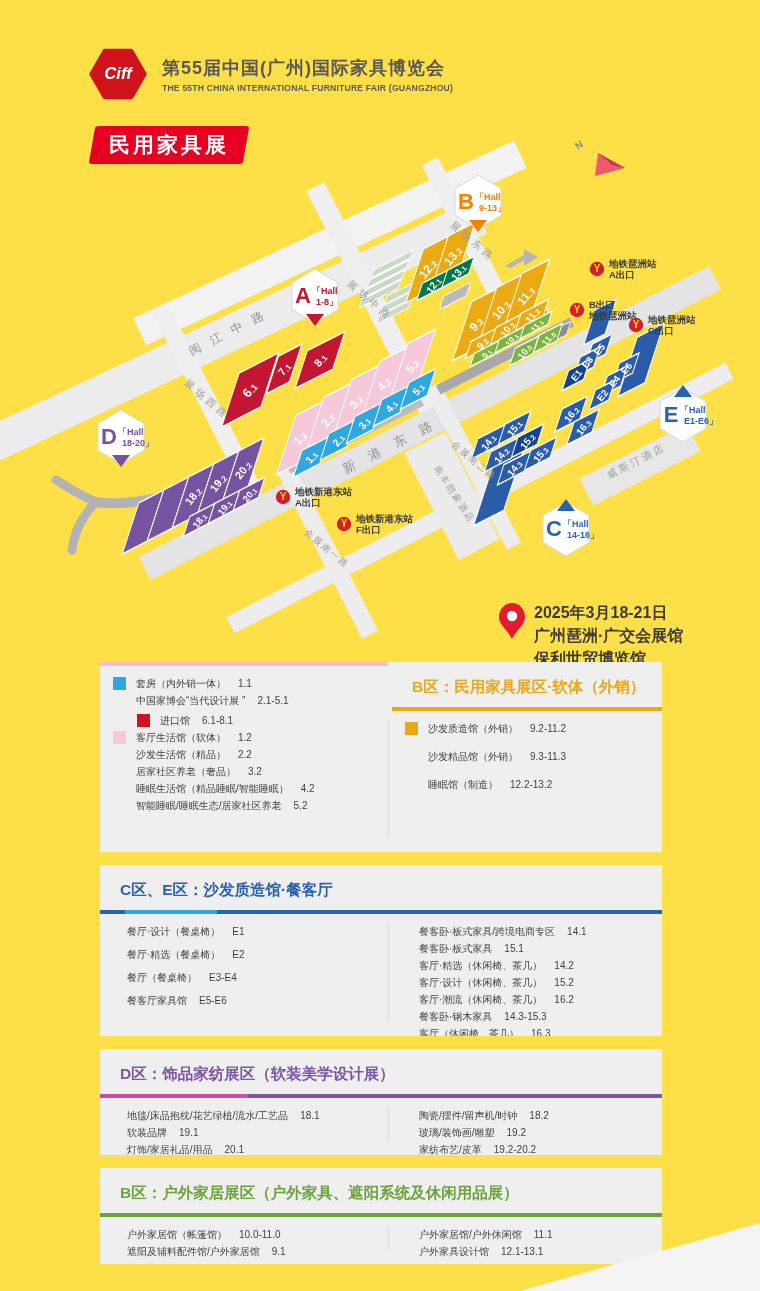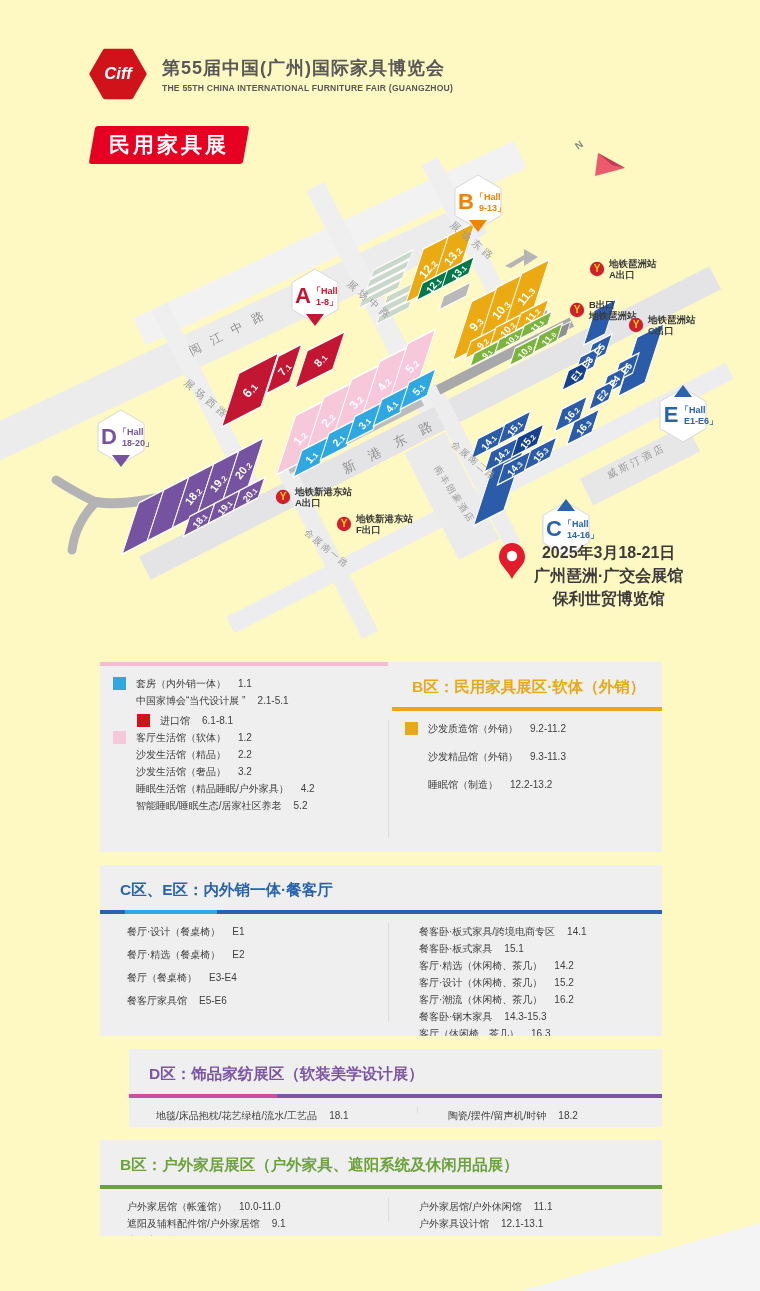--- a/index.html
+++ b/index.html
@@ -1,31 +1,31 @@
 <!DOCTYPE html>
 <html><head>
 <meta charset="utf-8">
 <style>
   html,body{margin:0;padding:0;background:#fff;}
-  .page{position:relative;width:760px;height:1291px;background:#fef9c3;overflow:hidden;
+  .page{position:relative;width:760px;height:1291px;background:#fde047;overflow:hidden;
         font-family:"Liberation Sans","DejaVu Sans",sans-serif;color:#3f3f3f;}
   
   .hdr{position:absolute;left:88px;top:42px;display:flex;align-items:center;}
   .hdr .logo{width:60px;height:64px;flex:none;}
   .hdr .ttl{margin-left:14px;}
   .hdr .t1{font-size:18px;font-weight:bold;color:#595757;letter-spacing:1px;}
   .hdr .t2{font-size:8.6px;font-weight:bold;color:#595757;margin-top:3px;letter-spacing:.2px;}
   .tagbadge{position:absolute;left:92px;top:126px;background:#e60022;transform:skewX(-10deg);
             border-radius:3px;padding:5px 17px;}
   .tagbadge span{display:inline-block;transform:skewX(10deg);color:#fff;font-size:21px;
                  font-weight:bold;letter-spacing:3px;}
   
   .map{position:absolute;left:0;top:138px;}
   
-  .dateblk{position:absolute;left:497px;top:541px;display:flex;text-align:center;}
+  .dateblk{position:absolute;left:497px;top:601px;display:flex;}
   .dateblk .pin{width:30px;height:40px;flex:none;margin-right:7px;}
   .dateblk .dl{font-size:16px;font-weight:bold;color:#3e3a39;line-height:23px;}
   
   .panels{position:absolute;left:100px;top:662px;width:562px;}
   .panel{position:relative;background:#efefef;margin-bottom:13px;overflow:hidden;}
   .phead{font-size:15.5px;font-weight:bold;padding:15px 0 9px 20px;white-space:nowrap;}
   .underline{display:flex;height:4px;}
   .useg{height:4px;}
   .cols{display:flex;}
   .col-l{width:288px;flex:none;}
@@ -443,26 +443,26 @@
                 <span>客厅生活馆（软体）</span>
                 <span class="num">1.2</span>
               </li>
               <li>
                 <span class="sw" style="visibility: hidden;"></span>
                 <span>沙发生活馆（精品）</span>
                 <span class="num">2.2</span>
               </li>
               <li>
                 <span class="sw" style="visibility: hidden;"></span>
-                <span>沙发生活馆（奢品）</span>
+                <span>居家社区养老（奢品）</span>
                 <span class="num">3.2</span>
               </li>
               <li>
                 <span class="sw" style="visibility: hidden;"></span>
-                <span>睡眠生活馆（精品睡眠/户外家具）</span>
+                <span>睡眠生活馆（精品睡眠/智能睡眠）</span>
                 <span class="num">4.2</span>
               </li>
               <li>
                 <span class="sw" style="visibility: hidden;"></span>
                 <span>智能睡眠/睡眠生态/居家社区养老</span>
                 <span class="num">5.2</span>
               </li>
             </ul>
           </div>
           <div class="col-r">
@@ -485,21 +485,21 @@
                 <span class="sw" style="visibility: hidden;"></span>
                 <span>睡眠馆（制造）</span>
                 <span class="num">12.2-13.2</span>
               </li>
             </ul>
           </div>
         </div>
         <div style="position: absolute; left: 288px; top: 58px; bottom: 14px; width: 1px; background: rgb(220, 220, 220);"></div>
       </div>
       <div class="panel" style="height: 171px;">
-        <div class="phead" style="color: rgb(42, 99, 173);">C区、E区：内外销一体·餐客厅</div>
+        <div class="phead" style="color: rgb(42, 99, 173);">C区、E区：沙发质造馆·餐客厅</div>
         <div class="underline">
           <div class="useg" style="background: rgb(42, 99, 173); width: 25px;"></div>
           <div class="useg" style="background: rgb(47, 168, 225); width: 92px;"></div>
           <div class="useg" style="background: rgb(42, 99, 173); flex: 1 1 0%;"></div>
         </div>
         <div class="cols">
           <div class="col-l">
             <ul class="items mid nosw">
               <li>
                 <span>餐厅·设计（餐桌椅）</span>
@@ -547,21 +547,21 @@
               </li>
               <li>
                 <span>客厅（休闲椅、茶几）</span>
                 <span class="num">16.3</span>
               </li>
             </ul>
           </div>
         </div>
         <div style="position: absolute; left: 288px; top: 58px; bottom: 14px; width: 1px; background: rgb(220, 220, 220);"></div>
       </div>
-      <div class="panel" style="height: 78px; margin-left: 29px;">
+      <div class="panel" style="height: 106px;">
         <div class="phead" style="color: rgb(125, 85, 165);">D区：饰品家纺展区（软装美学设计展）</div>
         <div class="underline">
           <div class="useg" style="background: rgb(202, 79, 159); width: 148px;"></div>
           <div class="useg" style="background: rgb(125, 85, 165); flex: 1 1 0%;"></div>
         </div>
         <div class="cols">
           <div class="col-l">
             <ul class="items dense nosw">
               <li>
                 <span>地毯/床品抱枕/花艺绿植/流水/工艺品</span>

